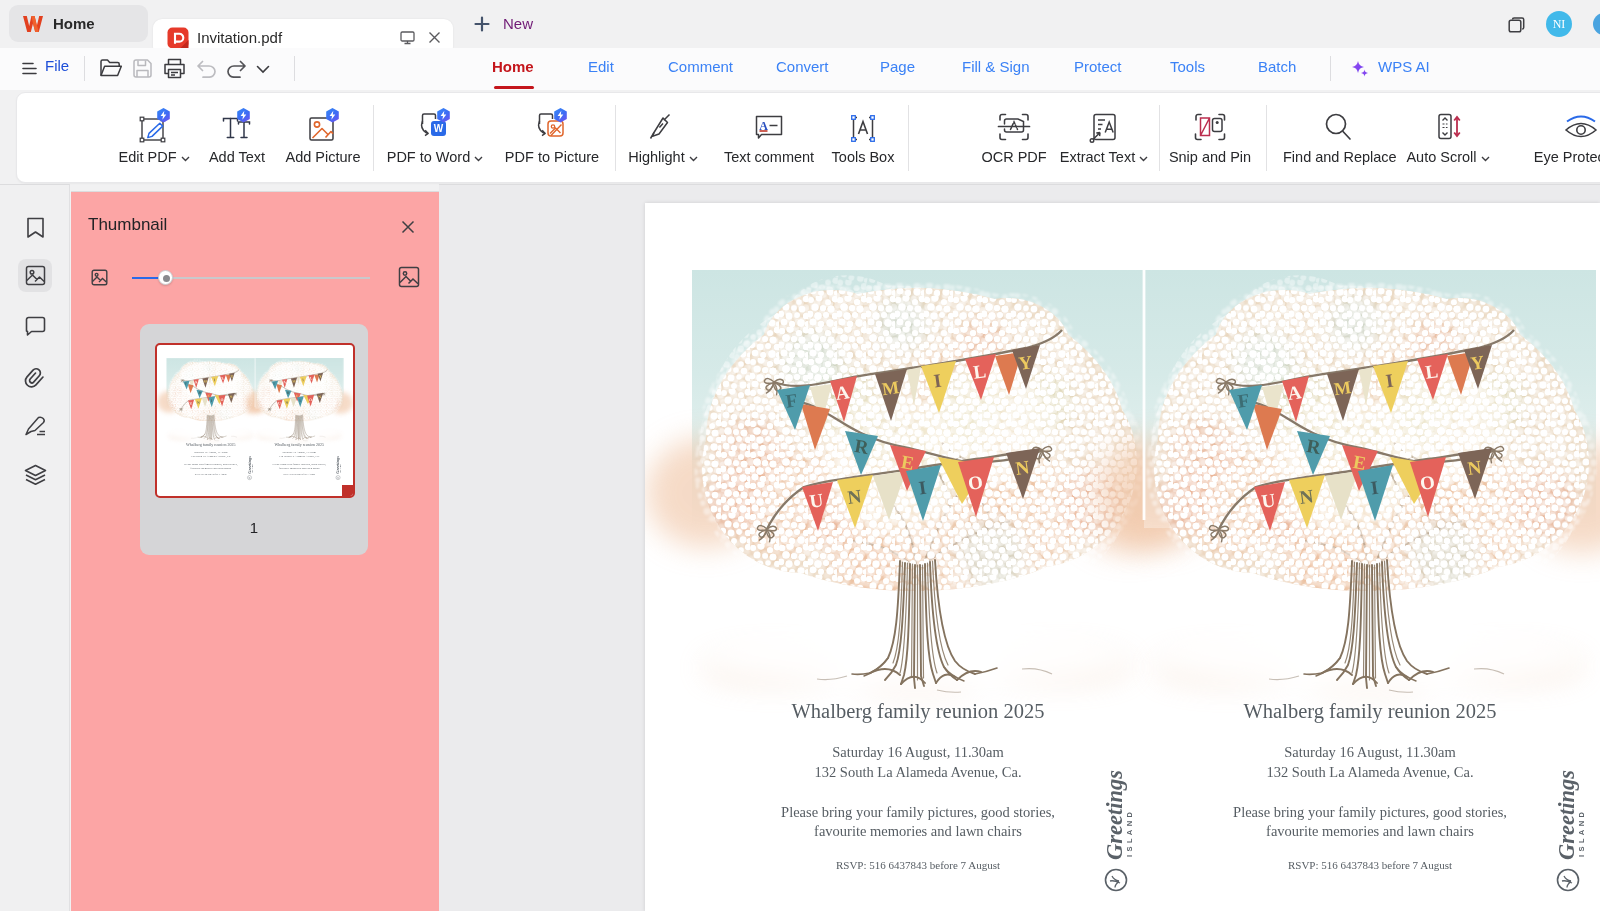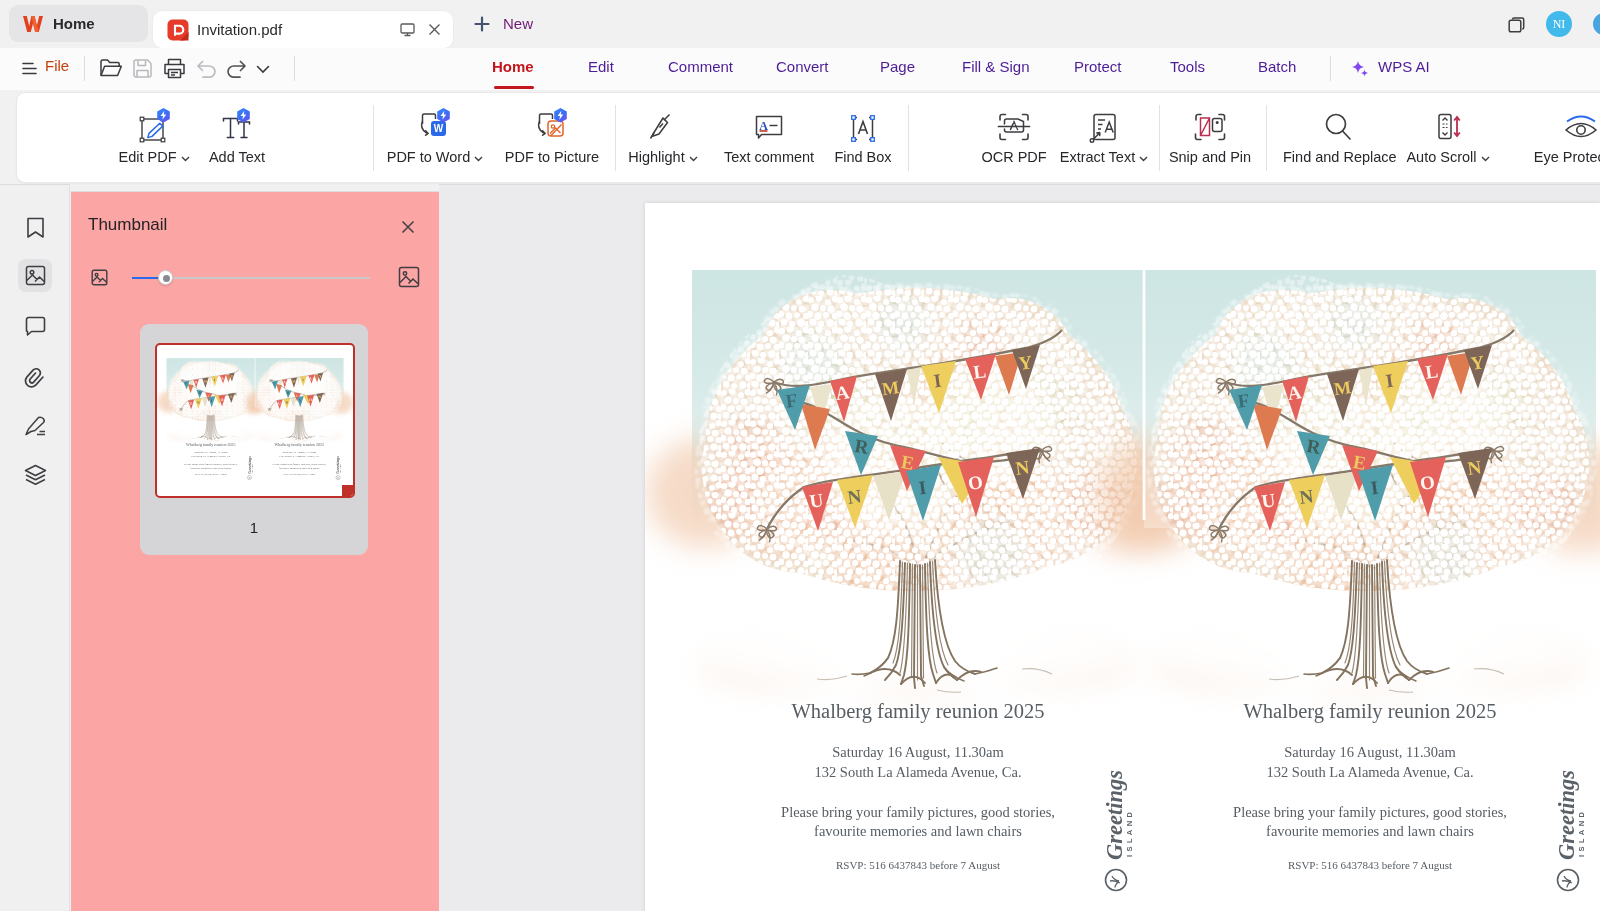--- a/index.html
+++ b/index.html
@@ -8,24 +8,24 @@
 #menurow { position:absolute; left:0; top:48px; width:1600px; height:42px; background:#fbfbfc; }
 #ribbonzone { position:absolute; left:0; top:90px; width:1600px; height:94px; background:#f1f1f2; }
 #ribbon { position:absolute; left:16px; top:2px; width:1640px; height:91px; background:#ffffff; border:1px solid #e8e8ea; border-radius:9px; box-shadow:0 1px 2px rgba(0,0,0,0.04); }
 #mainrow { position:absolute; left:0; top:184px; width:1600px; height:727px; }
 #sidebar { position:absolute; left:0; top:0; width:70px; height:727px; background:#f0f0f1; border-right:1px solid #e0e0e2; border-top:1px solid #dcdcde;}
 #thumbpanel { position:absolute; left:71px; top:7px; width:436px; height:727px; background:#fca5a5; border-right:1px solid #d8d8da; border-top:1px solid #dcdcde;}
 #docarea { position:absolute; left:439px; top:0; width:1161px; height:727px; background:#ebebed; border-top:1px solid #dcdcde; overflow:hidden; }
 #page { position:absolute; left:206px; top:18px; width:955px; height:709px; background:#ffffff; box-shadow:0 0 4px rgba(0,0,0,0.12); }
 
 .hometab { position:absolute; left:9px; top:5px; width:139px; height:37px; background:#e5e5e7; border-radius:9px; display:flex; align-items:center; }
-.pdftab { position:absolute; left:153px; top:11px; width:300px; height:37px; background:#ffffff; border-radius:9px; display:flex; align-items:center; box-shadow:0 0 2px rgba(0,0,0,0.08); }
+.pdftab { position:absolute; left:153px; top:19px; width:300px; height:37px; background:#ffffff; border-radius:9px; display:flex; align-items:center; box-shadow:0 0 2px rgba(0,0,0,0.08); }
 .tabtxt { font-size:15px; color:#2a2a2a; }
 
-.mi { position:absolute; top:10px; font-size:15px; color:#4c1d95; }
+.mi { position:absolute; top:10px; font-size:15px; color:#3b82f6; }
 
 .rbtn { position:absolute; top:7px; width:110px; text-align:center; }
 .rbtn .ic { height:46px; display:flex; justify-content:center; align-items:flex-end; }
 .rbtn .lb { margin-top:3px; font-size:14.5px; color:#27282b; white-space:nowrap; }
 .rsep { position:absolute; top:12px; width:1px; height:66px; background:#e2e2e4; }
 </style>
 </head>
 <body>
 <div id="tabbar">
   <div class="hometab">
@@ -58,21 +58,21 @@
     <path d="M5.5 4.5 a1.6 1.6 0 0 1 1.6 -1.6 l8 0 a1.6 1.6 0 0 1 1.6 1.6 l0 8 a1.6 1.6 0 0 1 -1.6 1.6"></path>
     <rect x="2.2" y="5.2" width="11.6" height="11.6" rx="1.8"></rect>
   </svg>
   <div style="position:absolute;left:1546px;top:11px;width:26px;height:26px;border-radius:50%;background:#41b9ea;color:#fff;font-size:12px;display:flex;align-items:center;justify-content:center;font-family:Liberation Serif, serif;">NI</div>
   <div style="position:absolute;left:1593px;top:13px;width:22px;height:22px;border-radius:50%;background:#4aa4e0;"></div>
 </div>
 <div id="menurow">
   <svg style="position:absolute;left:22px;top:11px" width="15" height="19" viewBox="0 0 15 19" stroke="#3b3b3f" stroke-width="1.6" stroke-linecap="round">
     <path d="M1 4.5 L11 4.5 M1 9.5 L14 9.5 M1 14.5 L14 14.5"></path>
   </svg>
-  <span style="position:absolute;left:45px;top:9px;font-size:15px;color:#c2410c;">File</span>
+  <span style="position:absolute;left:45px;top:9px;font-size:15px;color:#1d4ed8;">File</span>
   <div style="position:absolute;left:84px;top:8px;width:1px;height:25px;background:#dddde0;"></div>
   <svg style="position:absolute;left:99px;top:10px" width="23" height="21" viewBox="0 0 23 21" fill="none" stroke="#3b3b3f" stroke-width="1.5" stroke-linejoin="round">
     <path d="M2 17.5 L2 3.5 a1.5 1.5 0 0 1 1.5 -1.5 l5 0 l2.2 2.6 l8 0 a1.5 1.5 0 0 1 1.5 1.5 l0 2"></path>
     <path d="M2 17.5 L5.6 8.2 L22.3 8.2 L18.6 17.5 Z"></path>
   </svg>
   <svg style="position:absolute;left:132px;top:10px" width="21" height="21" viewBox="0 0 21 21" fill="none" stroke="#b9b9bd" stroke-width="1.5" stroke-linejoin="round">
     <path d="M2 4 a2 2 0 0 1 2 -2 l11.5 0 L19 5.5 L19 17 a2 2 0 0 1 -2 2 l-13 0 a2 2 0 0 1 -2 -2 Z"></path>
     <path d="M6 2.5 L6 7.5 L13.5 7.5 L13.5 2.5 M5 19 L5 12.5 L16 12.5 L16 19"></path>
   </svg>
   <svg style="position:absolute;left:163px;top:10px" width="23" height="21" viewBox="0 0 23 21" fill="none" stroke="#3b3b3f" stroke-width="1.5" stroke-linejoin="round">
@@ -158,20 +158,31 @@
               <path d="M10.5 10.5 L10.5 29.3 M7.3 29.5 L13.7 29.5"></path>
     <path d="M18.5 16 L18.5 14 L29.5 14 L29.5 16"></path>
               <path d="M24 14 L24 29.3 M21 29.5 L27 29.5"></path>
   </g>
   <use href="#aibadge" x="16" y="0"></use>
 </svg>
         </div>
         <div class="lb">Add Text</div>
       </div>
 
+<div class="rbtn" style="left:251px;">
+        <div class="ic">
+          <svg width="35" height="38" viewBox="0 0 35 38">
+  <rect x="4" y="10" width="23" height="22" rx="1.5" fill="none" stroke="#3d3d41" stroke-width="1.5"></rect>
+  <circle cx="11" cy="16.5" r="2.6" fill="none" stroke="#e0662c" stroke-width="1.6"></circle>
+  <path d="M6.5 30 L16 20.5 L22 26.5 M19.5 29.5 L25 23.5 L27 25.8" fill="none" stroke="#e0662c" stroke-width="1.6" stroke-linejoin="round"></path>
+  <use href="#aibadge" x="19" y="0"></use>
+</svg>
+        </div>
+        <div class="lb">Add Picture</div>
+      </div>
 
 <div class="rsep" style="left:356px;"></div>
 
 <div class="rbtn" style="left:363px;">
         <div class="ic">
           <svg width="34" height="38" viewBox="0 0 34 38">
   <g fill="none" stroke="#3d3d41" stroke-width="1.5" stroke-linejoin="round">
     <path d="M17.5 11 L17.5 7.5 a1.5 1.5 0 0 0 -1.5 -1.5 L6 6 a1.5 1.5 0 0 0 -1.5 1.5 L4.5 16"></path>
     <path d="M4.5 13 q-2.8 7.5 3.5 11.5 L10 25.5"></path>
               <path d="M7.2 22.3 L10.2 25.4 L7 27.6" stroke-width="1.4"></path>
@@ -242,21 +253,21 @@
   </g>
   <path d="M12.5 26 L17 13.5 L21.5 26 M14.2 22 L20 22" fill="none" stroke="#3d3d41" stroke-width="1.6"></path>
   <g fill="#fff" stroke="#2a6ae8" stroke-width="1.3">
               <rect x="5.7" y="7.7" width="3.6" height="3.6"></rect>
               <rect x="24.7" y="7.7" width="3.6" height="3.6"></rect>
               <rect x="5.7" y="29.7" width="3.6" height="3.6"></rect>
               <rect x="24.7" y="29.7" width="3.6" height="3.6"></rect>
             </g>
 </svg>
         </div>
-        <div class="lb">Find Box</div>
+        <div class="lb">Tools Box</div>
       </div>
 
 <div class="rsep" style="left:891px;"></div>
 
 
 <div class="rbtn" style="left:942px;">
         <div class="ic">
           <svg width="36" height="38" viewBox="0 0 36 38">
   <g fill="none" stroke="#3d3d41" stroke-width="1.6" stroke-linecap="round">
     <path d="M4 12 L4 8.5 a2 2 0 0 1 2 -2 L9.5 6.5 M26.5 6.5 L30 6.5 a2 2 0 0 1 2 2 L32 12 M32 26 L32 29.5 a2 2 0 0 1 -2 2 L26.5 31.5 M9.5 31.5 L6 31.5 a2 2 0 0 1 -2 -2 L4 26"></path>

